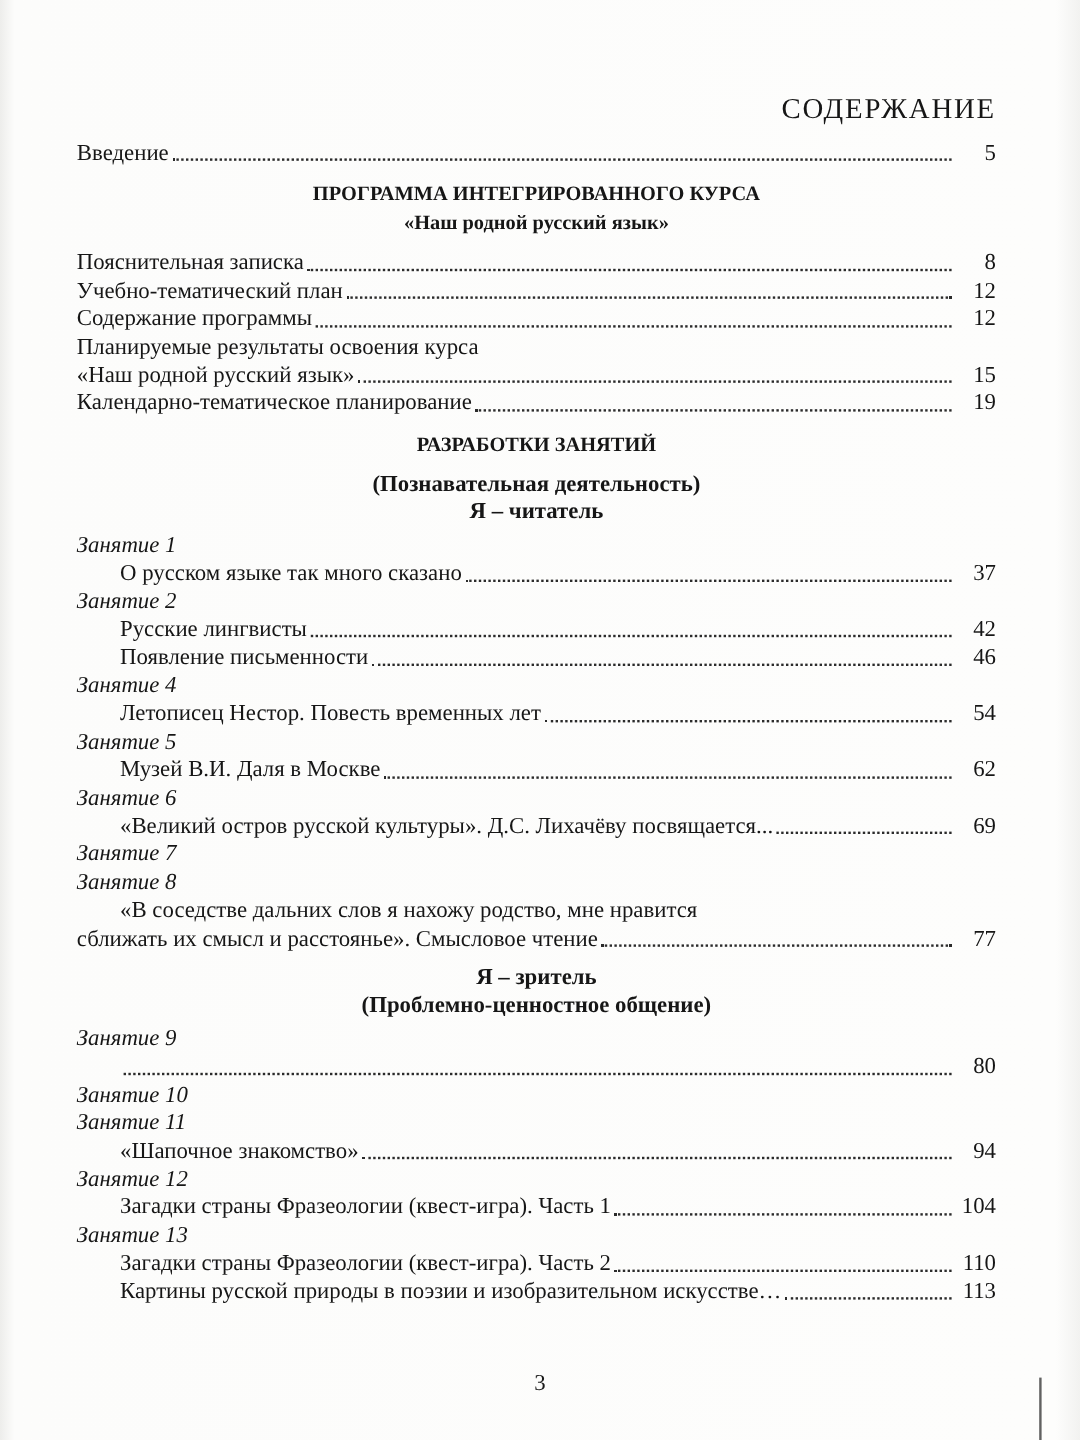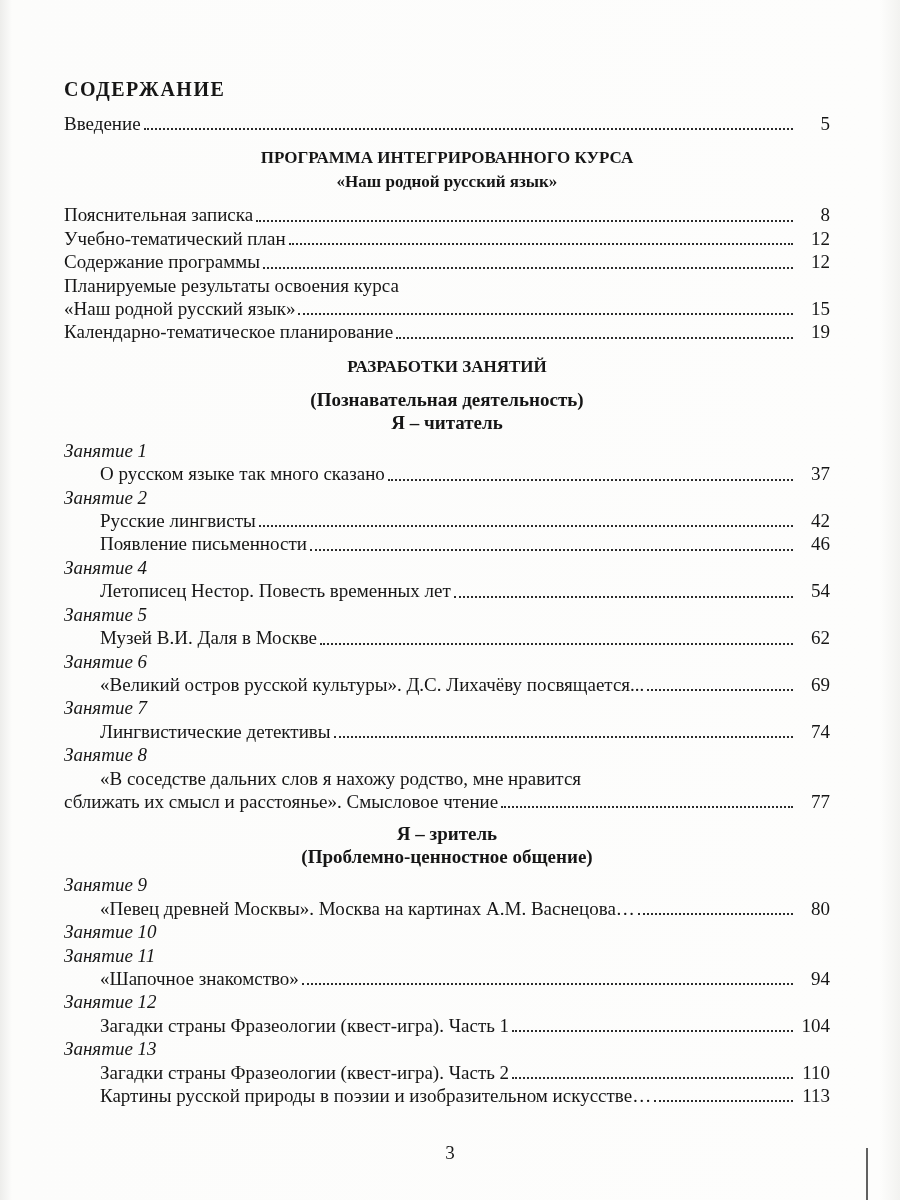--- a/index.html
+++ b/index.html
@@ -11,23 +11,23 @@
     overflow: hidden;
   }
   .page {
     position: relative;
     width: 900px; height: 1200px;
     box-sizing: border-box;
     padding: 78px 70px 0 64px;
     background: linear-gradient(90deg, #ededeb 0px, #fcfcfb 12px, #fdfdfc 880px, #f2f2f0 900px);
   }
   .doc-title {
-    text-align: left;
-    font-size: 20px;
-    font-weight: bold;
+    text-align: right;
+    font-size: 24px;
+    font-weight: normal;
     letter-spacing: 1.5px;
     margin-bottom: 11px;
   }
   .toc { font-size: 19px; }
   .row {
     display: flex;
     align-items: baseline;
     line-height: 23.4px;
     white-space: nowrap;
   }
@@ -166,41 +166,35 @@
         <span class="leader"></span>
         <span class="pgnum">62</span>
       </div>
       <div class="label">Занятие 6</div>
       <div class="row indent">
         <span class="entry-text">«Великий остров русской культуры». Д.С. Лихачёву посвящается...</span>
         <span class="leader"></span>
         <span class="pgnum">69</span>
       </div>
       <div class="label">Занятие 7</div>
-      <div class="row indent">
-        <span class="entry-text">Лингвистические детективы</span>
-        <span class="leader"></span>
-        <span class="pgnum">74</span>
-      </div>
       <div class="label">Занятие 8</div>
       <div class="row indent">
         <span class="entry-text">«В соседстве дальних слов я нахожу родство, мне нравится</span>
       </div>
       <div class="row">
         <span class="entry-text">сближать их смысл и расстоянье». Смысловое чтение</span>
         <span class="leader"></span>
         <span class="pgnum">77</span>
       </div>
       <div class="subheading">
         <div>Я – зритель</div>
         <div>(Проблемно-ценностное общение)</div>
       </div>
       <div class="label">Занятие 9</div>
       <div class="row indent">
-        <span class="entry-text">«Певец древней Москвы». Москва на картинах А.М. Васнецова…</span>
         <span class="leader"></span>
         <span class="pgnum">80</span>
       </div>
       <div class="label">Занятие 10</div>
       <div class="label">Занятие 11</div>
       <div class="row indent">
         <span class="entry-text">«Шапочное знакомство»</span>
         <span class="leader"></span>
         <span class="pgnum">94</span>
       </div>

